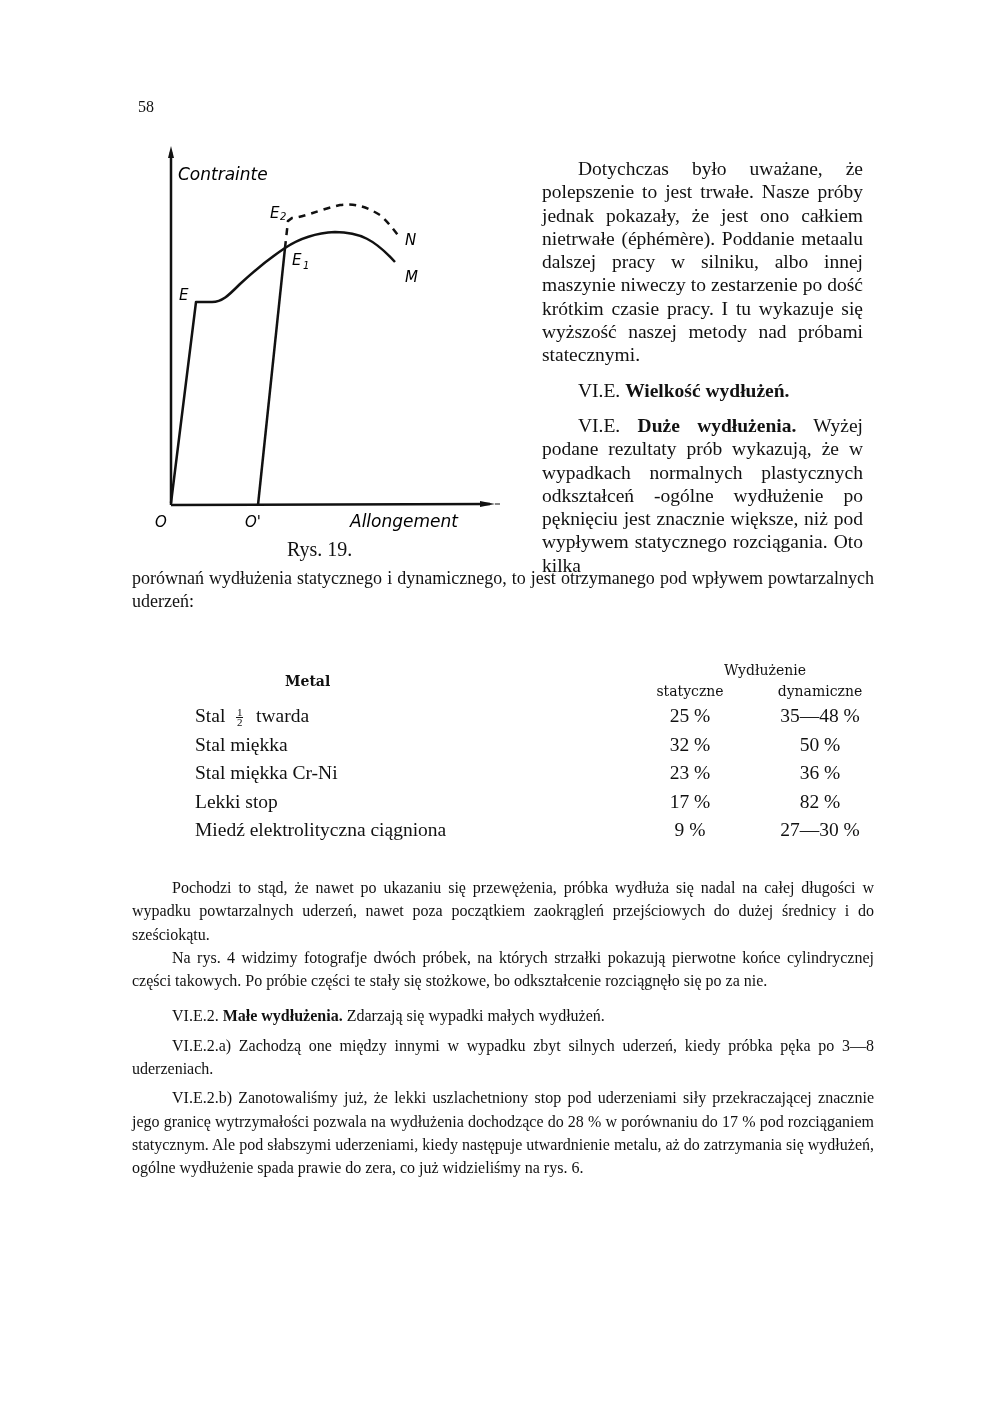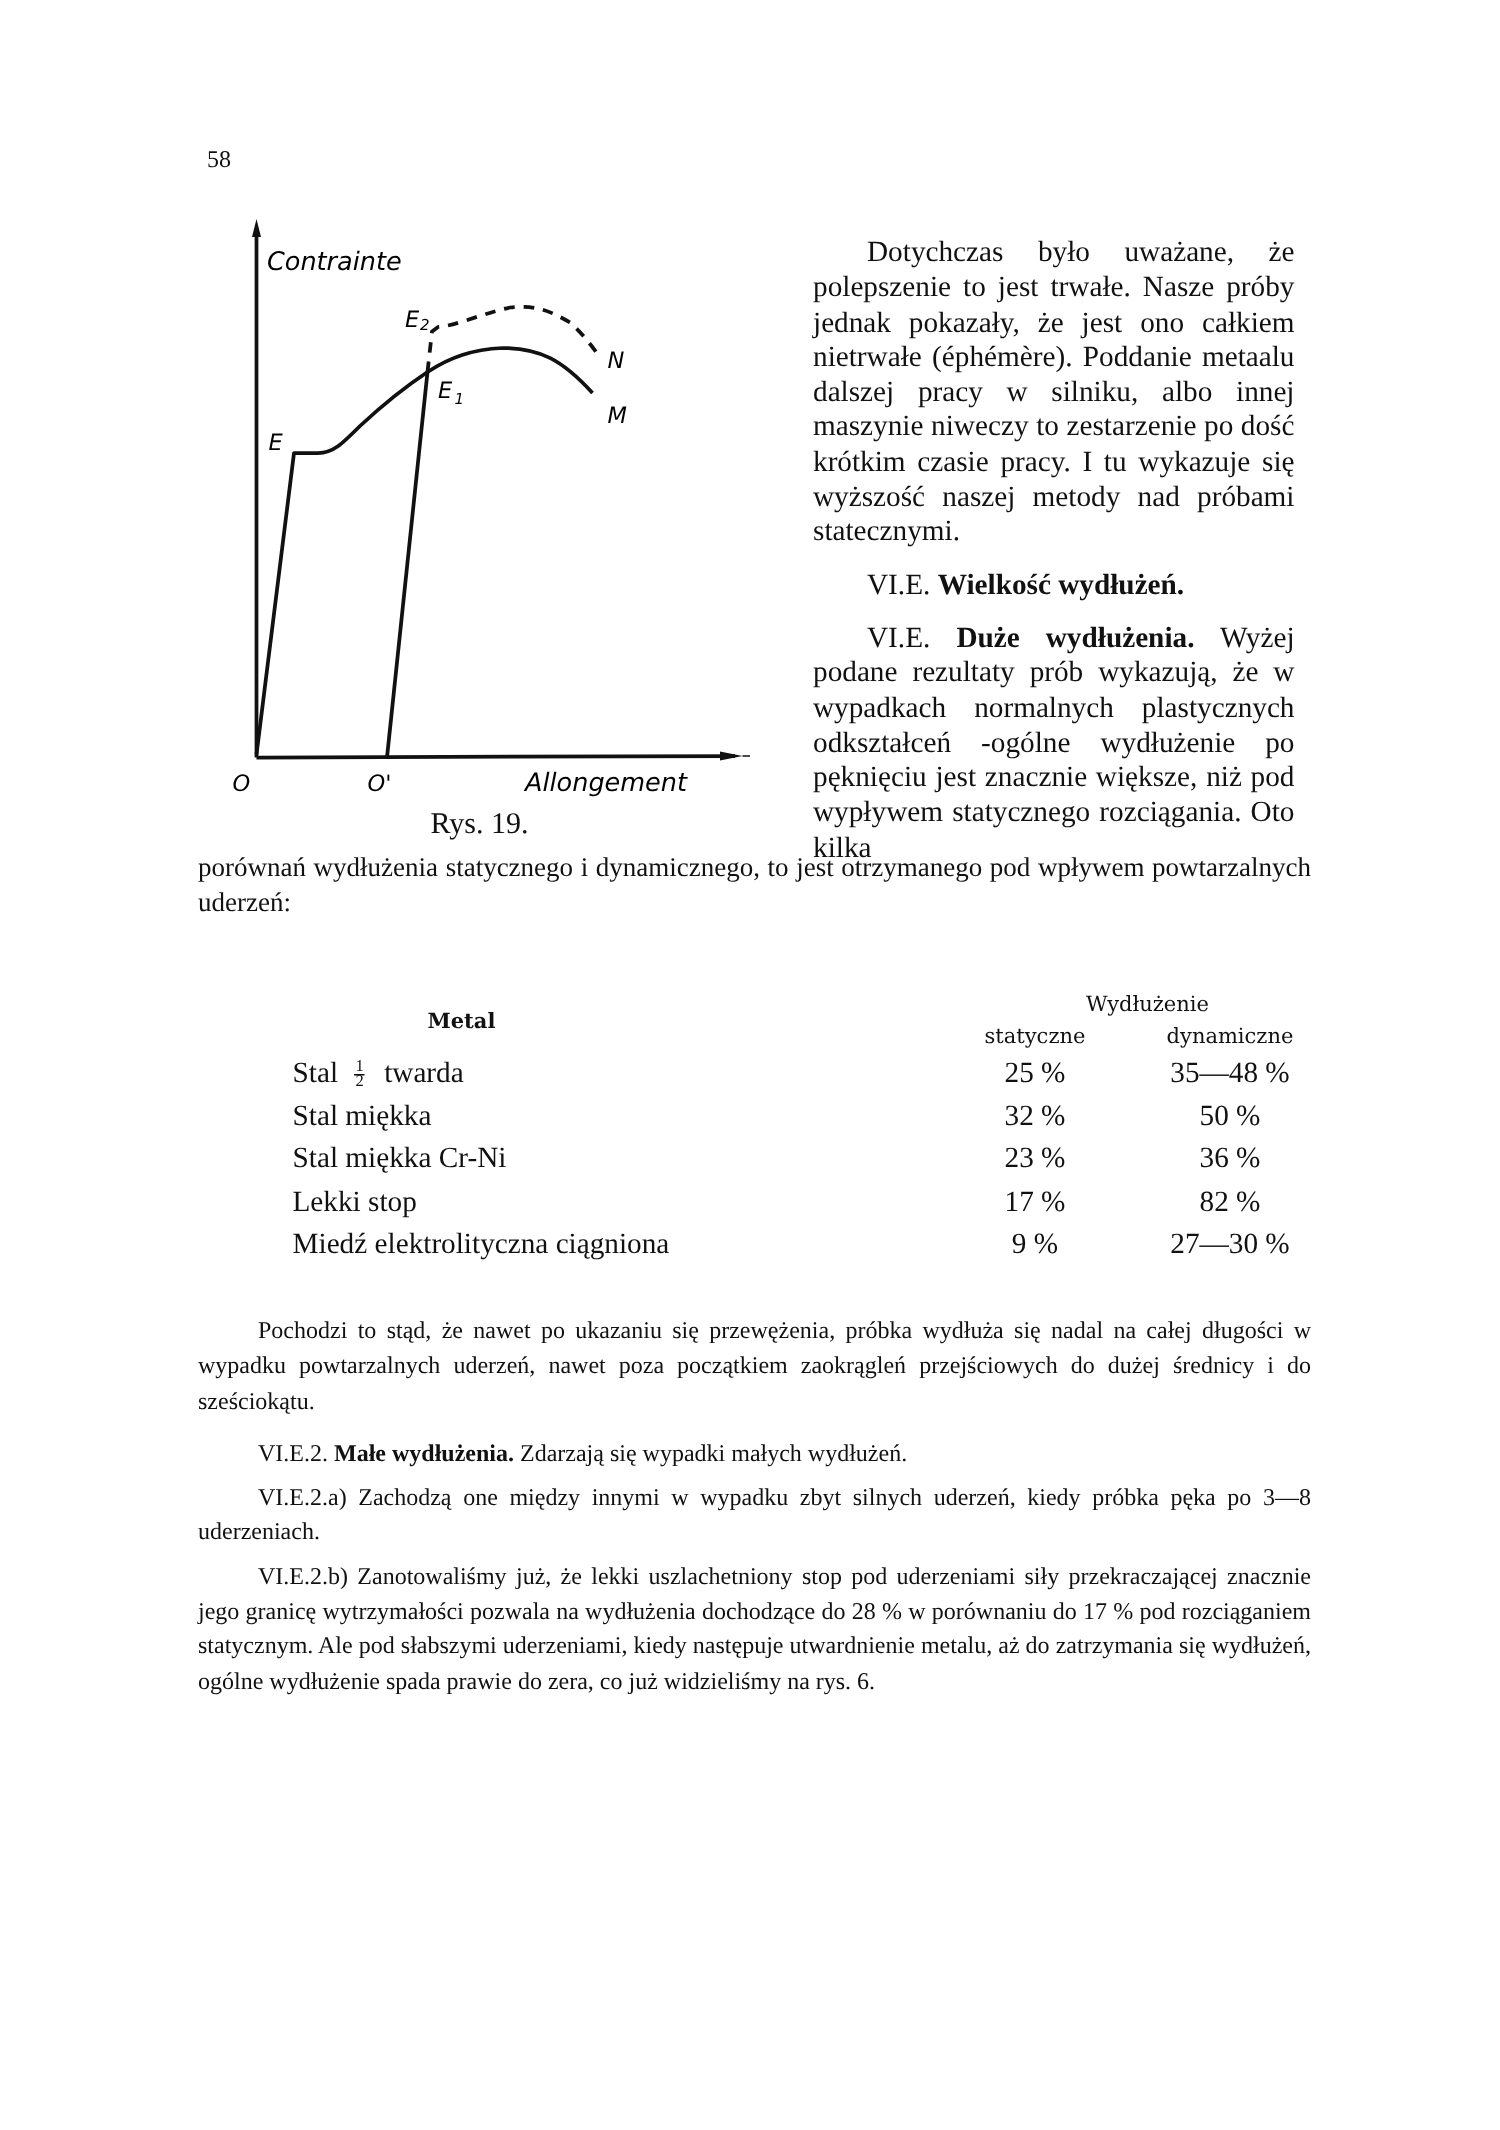--- a/index.html
+++ b/index.html
@@ -120,20 +120,21 @@
   <tr>
     <td class="metal-col">Miedź elektrolityczna ciągniona</td>
     <td class="st-col">9 %</td>
     <td class="dy-col">27—30 %</td>
   </tr>
 </tbody>
   </table>
 
 <div class="abs" id="body2">
   <p>Pochodzi to stąd, że nawet po ukazaniu się przewężenia, próbka wydłuża się nadal na całej długości w wypadku powtarzalnych uderzeń, nawet poza początkiem zaokrągleń przejściowych do dużej średnicy i do sześciokątu.</p>
+  <p>Na rys. 4 widzimy fotografje dwóch próbek, na których strzałki pokazują pierwotne końce cylindrycznej części takowych. Po próbie części te stały się stożkowe, bo odkształcenie rozciągnęło się po za nie.</p>
   <p class="gap">
     <span>VI.E.2.</span>
     <b>Małe wydłużenia.</b>
     <span>Zdarzają się wypadki małych wydłużeń.</span>
   </p>
   <p class="gap-s">VI.E.2.a) Zachodzą one między innymi w wypadku zbyt silnych uderzeń, kiedy próbka pęka po 3—8 uderzeniach.</p>
   <p class="gap-s">VI.E.2.b) Zanotowaliśmy już, że lekki uszlachetniony stop pod uderzeniami siły przekraczającej znacznie jego granicę wytrzymałości pozwala na wydłużenia dochodzące do 28 % w porównaniu do 17 % pod rozciąganiem statycznym. Ale pod słabszymi uderzeniami, kiedy następuje utwardnienie metalu, aż do zatrzymania się wydłużeń, ogólne wydłużenie spada prawie do zera, co już widzieliśmy na rys. 6.</p>
 </div>
 
 </body></html>

